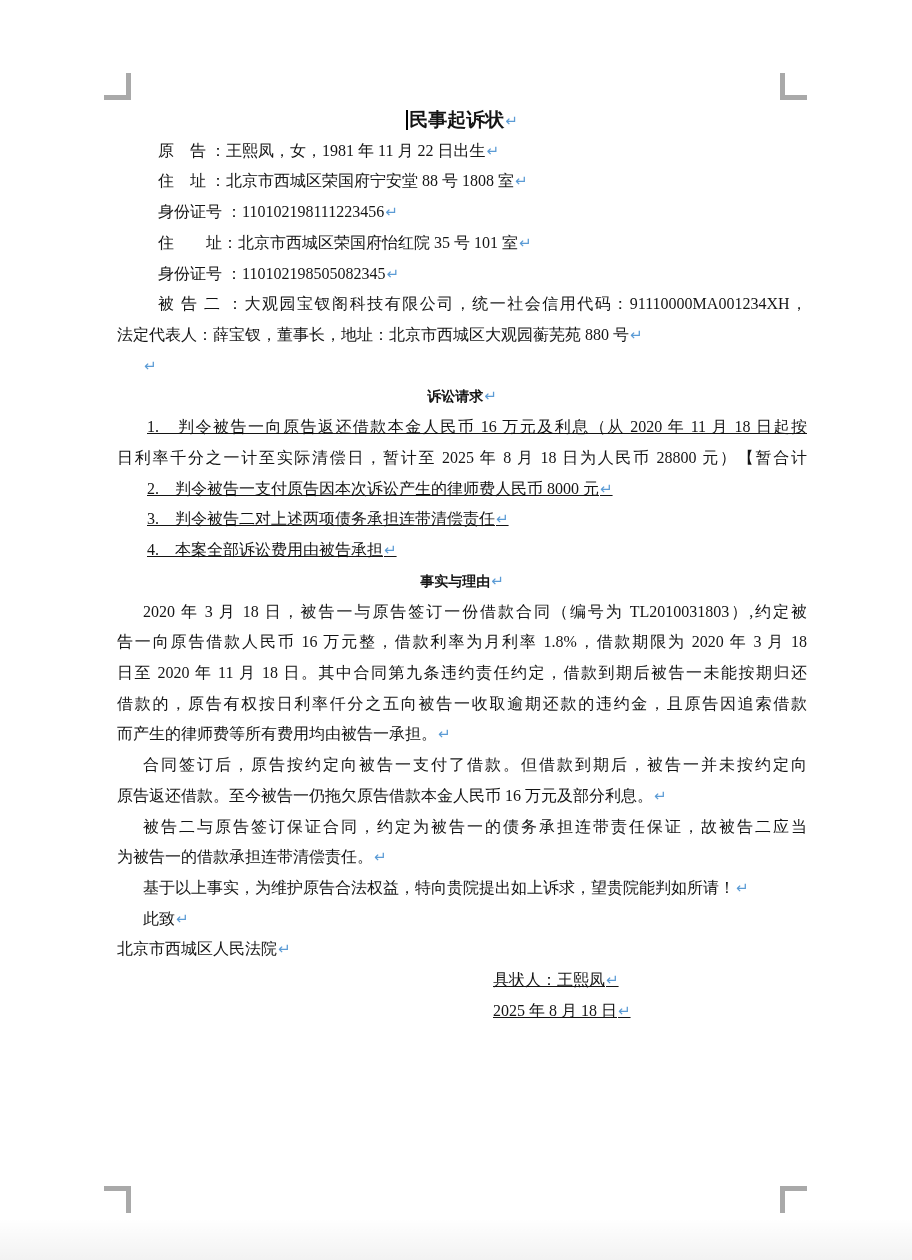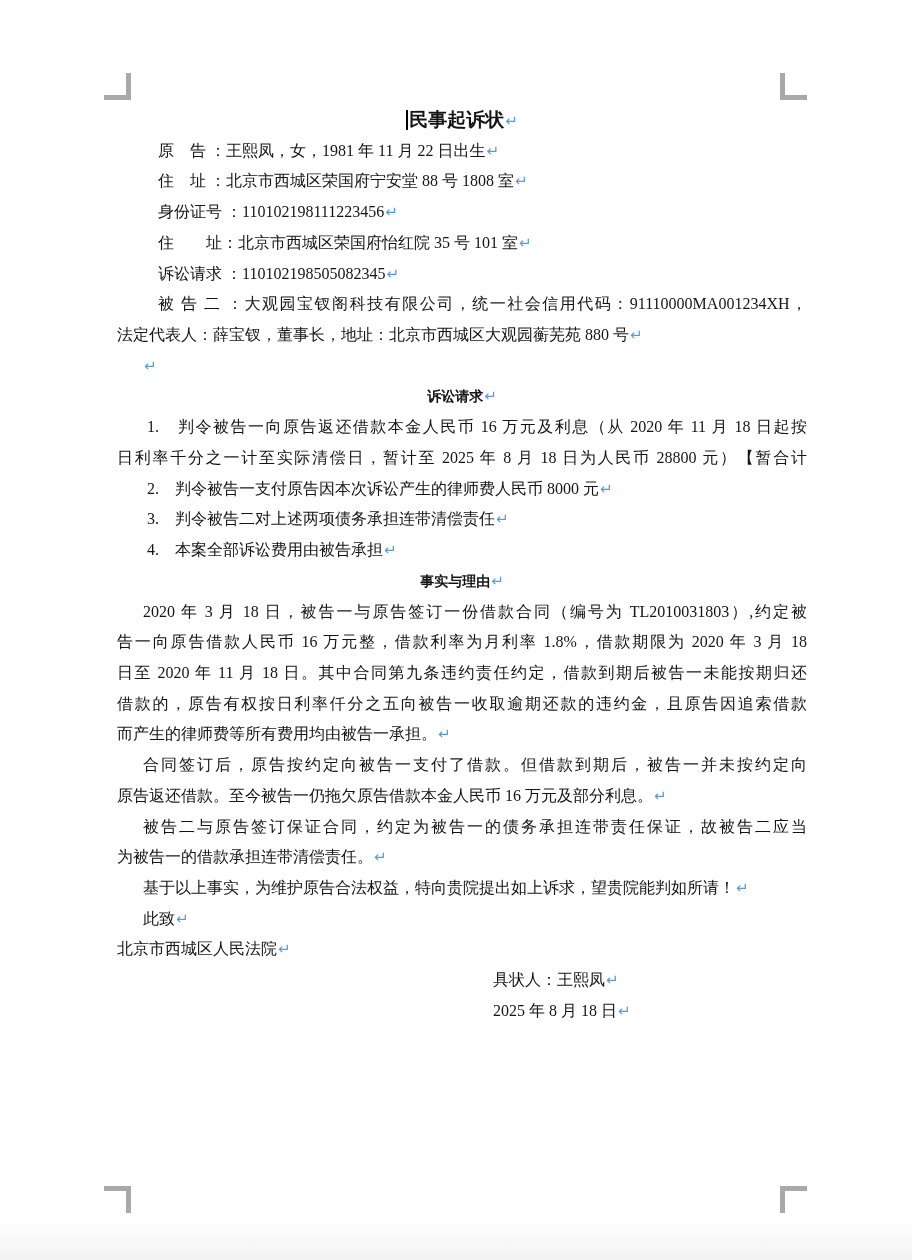--- a/index.html
+++ b/index.html
@@ -22,23 +22,23 @@
     position:absolute;left:117px;top:105px;width:690px;
     font-size:16px;color:#141414;
   }
   .ln{height:30.72px;line-height:30.72px;white-space:pre;overflow:hidden;}
   .fill{white-space:normal;text-align:justify;text-align-last:justify;}
   .center{text-align:center;}
   .title-text{font-size:19px;font-weight:bold;}
   .h{font-size:14px;font-weight:bold;}
   .pm{color:#5b9bd5;font-size:15px;font-family:"DejaVu Sans",sans-serif;margin-left:1px;}
   .in41{padding-left:41px;}
-  .in30{padding-left:30px;}
+  .in30{padding-left:30px;text-decoration:underline;}
   .in26{padding-left:26px;}
-  .in376{padding-left:376px;}
+  .in376{padding-left:376px;text-decoration:underline;}
   .cursor{display:inline-block;width:2px;height:20px;background:#000;vertical-align:-4px;margin-right:1px;}
   .fade{position:absolute;left:0;right:0;bottom:0;height:42px;
     background:linear-gradient(rgba(0,0,0,0),rgba(0,0,0,0.05));}
 </style>
 </head>
 <body>
 
 <div class="page">
 
   <div class="mark tl"></div>
@@ -47,21 +47,21 @@
   <div class="mark br"></div>
 
   <div class="text-area">
 
     <div class="ln center"><span class="cursor"></span><span class="title-text">民事起诉状</span><span class="pm">↵</span></div>
 
     <div class="ln in41"><span>原　告 ：王熙凤，女，1981 年 11 月 22 日出生</span><span class="pm">↵</span></div>
     <div class="ln in41"><span>住　址 ：北京市西城区荣国府宁安堂 88 号 1808 室</span><span class="pm">↵</span></div>
     <div class="ln in41"><span>身份证号 ：110102198111223456</span><span class="pm">↵</span></div>
     <div class="ln in41"><span>住　　址：北京市西城区荣国府怡红院 35 号 101 室</span><span class="pm">↵</span></div>
-    <div class="ln in41"><span>诉讼请求 ：110102198505082345</span><span class="pm">↵</span></div>
+    <div class="ln in41"><span>身份证号 ：110102198505082345</span><span class="pm">↵</span></div>
     <div class="ln in41 fill"><span>被 告 二 ：大观园宝钗阁科技有限公司，统一社会信用代码：91110000MA001234XH，</span></div>
     <div class="ln"><span>法定代表人：薛宝钗，董事长，地址：北京市西城区大观园蘅芜苑 880 号</span><span class="pm">↵</span></div>
 
     <div class="ln in26"><span class="pm">↵</span></div>
 
     <div class="ln center"><span class="h">诉讼请求</span><span class="pm">↵</span></div>
     <div class="ln in30 fill"><span>1.　判令被告一向原告返还借款本金人民币 16 万元及利息（从 2020 年 11 月 18 日起按</span></div>
     <div class="ln fill"><span>日利率千分之一计至实际清偿日，暂计至 2025 年 8 月 18 日为人民币 28800 元）【暂合计</span></div>
     <div class="ln in30"><span>2.　判令被告一支付原告因本次诉讼产生的律师费人民币 8000 元</span><span class="pm">↵</span></div>
     <div class="ln in30"><span>3.　判令被告二对上述两项债务承担连带清偿责任</span><span class="pm">↵</span></div>

